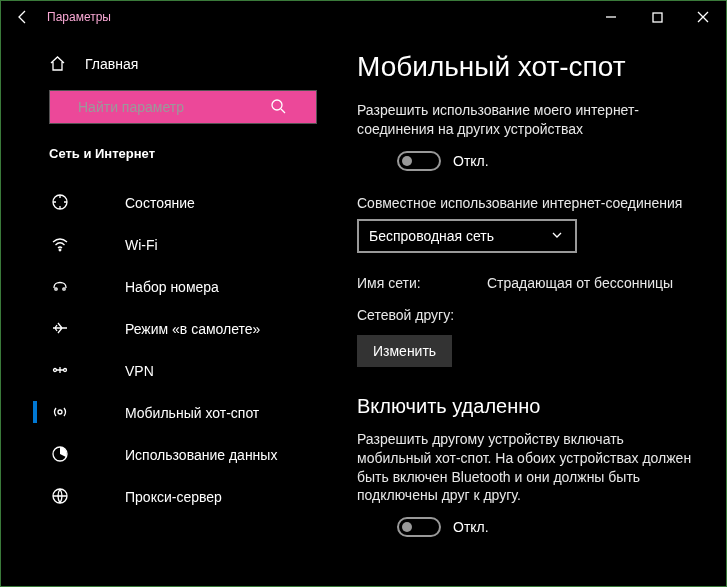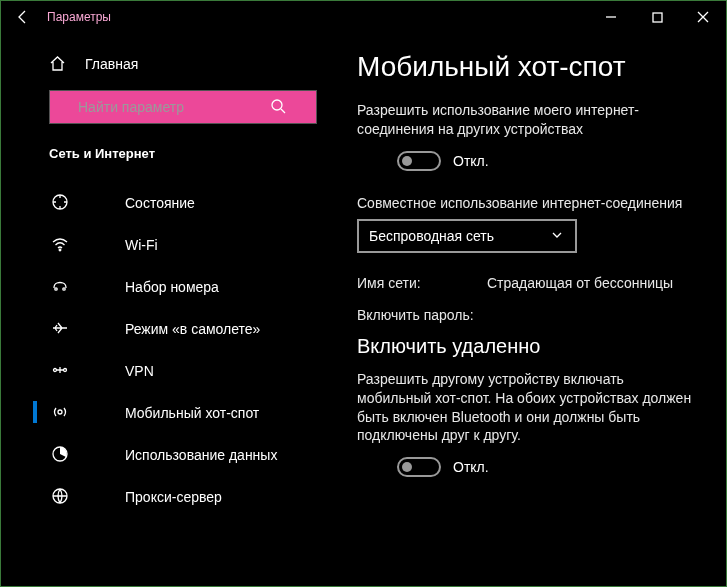--- a/index.html
+++ b/index.html
@@ -329,23 +329,24 @@
         <span class="chev">
           <svg width="12" height="12" viewBox="0 0 12 12">
               <path d="M2 4 L6 8 L10 4"></path>
             </svg>
         </span>
       </div>
 
       <div class="info-grid">
         <div class="k">Имя сети:</div>
         <div class="v">Страдающая от бессонницы</div>
-        <div class="k">Включить пароль:</div>
-      </div>
-
+        <div class="k">Сетевой другу:</div>
+      </div>
+
+      <button class="btn">Изменить</button>
 
       <h2>Включить удаленно</h2>
       <div class="desc">Разрешить другому устройству включать мобильный хот-спот. На обоих устройствах должен быть включен Bluetooth и они должны быть подключены друг к другу.</div>
       <div class="toggle-row">
         <div class="toggle">
           <div class="knob"></div>
         </div>
         <div class="toggle-label">Откл.</div>
       </div>
     </div>

